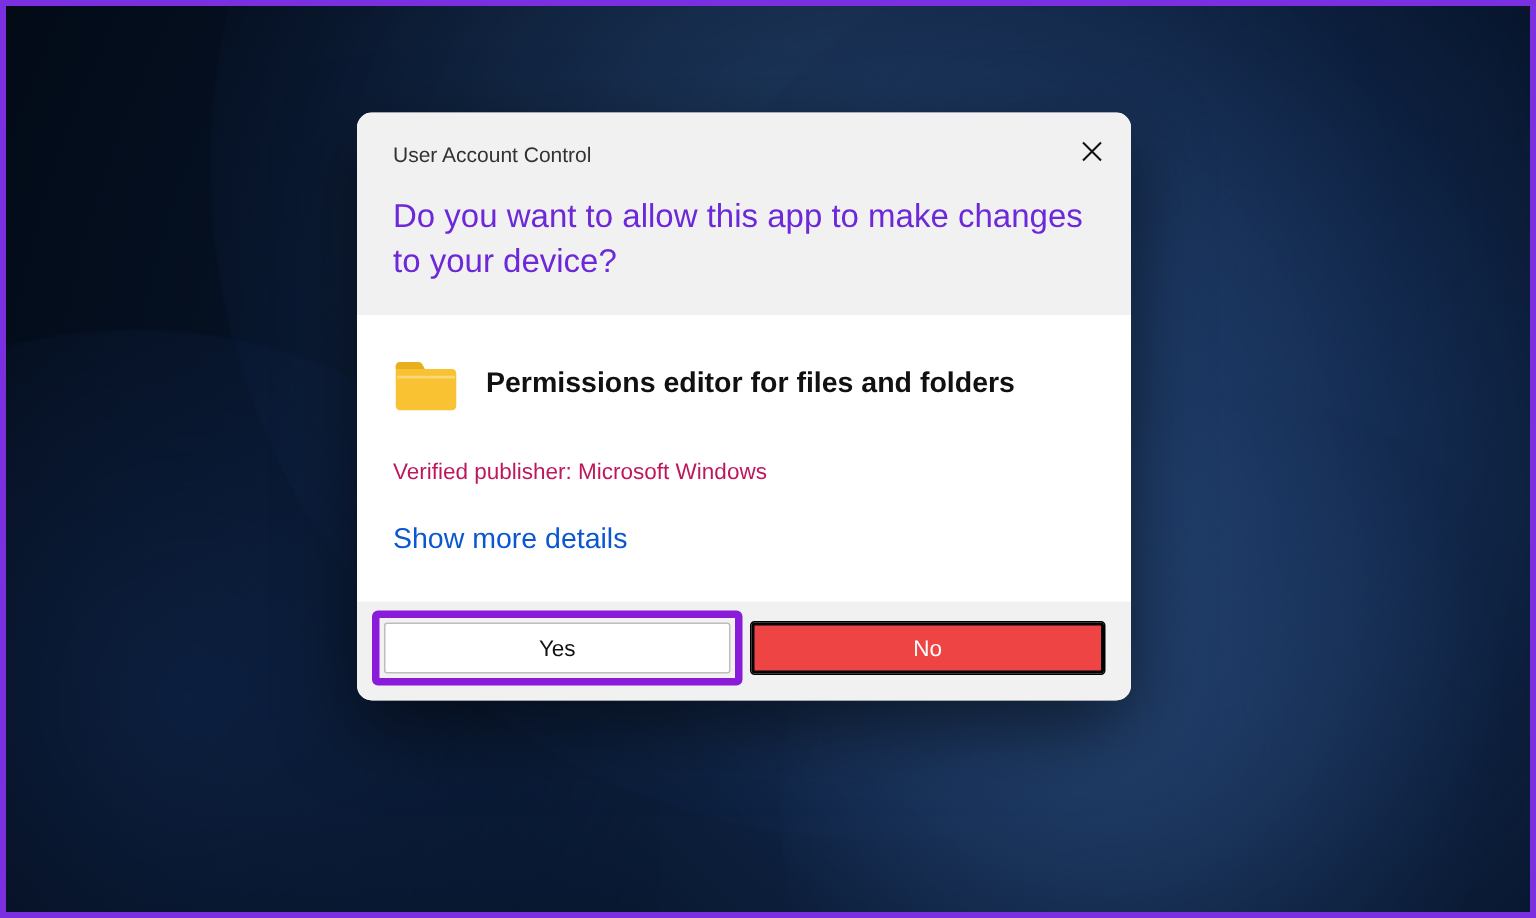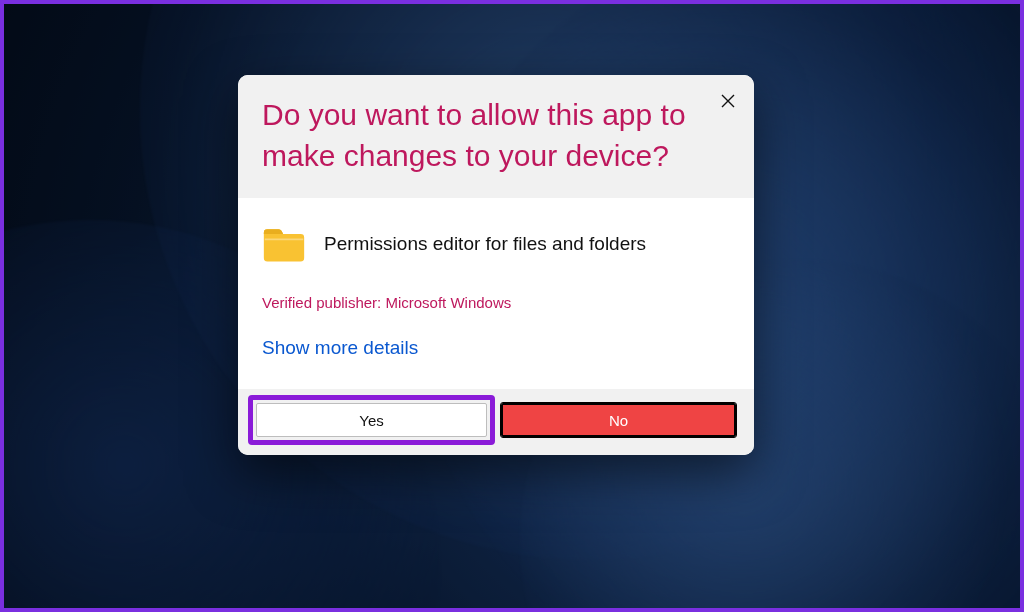--- a/index.html
+++ b/index.html
@@ -44,23 +44,23 @@
       background: #f1f1f1;
       padding: 20px 24px 22px 24px;
       position: relative;
     }
     .uac-title {
       font-size: 14px;
       color: #333;
       margin-bottom: 18px;
     }
     .uac-question {
-      font-size: 30px;
+      font-size: 22px;
       line-height: 1.35;
-      color: #be185d;
+      color: #6d28d9;
       font-weight: 400;
     }
     .close-btn {
       position: absolute;
       top: 12px; right: 12px;
       width: 28px; height: 28px;
       display: flex; align-items: center; justify-content: center;
       color: #111;
       cursor: pointer;
       border-radius: 4px;
@@ -71,21 +71,21 @@
       background: #ffffff;
       padding: 26px 24px 10px 24px;
     }
     .app-row {
       display: flex;
       align-items: center;
       gap: 18px;
       margin-bottom: 30px;
     }
     .folder-icon { width: 44px; height: 40px; flex: 0 0 auto; }
-    .app-name { font-size: 19px; color: #111; }
+    .app-name { font-size: 19px; color: #111; font-weight: bold; }
     .publisher { font-size: 15px; color: #be185d; margin-bottom: 26px; }
     .more-link { font-size: 19px; color: #0a58d0; cursor: pointer; display: inline-block; margin-bottom: 20px; }
 
     .dialog-footer {
       background: #f1f1f1;
       padding: 14px 18px 18px 18px;
       display: flex;
       gap: 14px;
     }
     .btn {
@@ -129,20 +129,21 @@
 
 <div class="dim"></div>
 
 <div class="dialog">
   <div class="dialog-header">
     <div class="close-btn">
       <svg width="14" height="14" viewBox="0 0 14 14" fill="none">
           <path d="M1 1 L13 13 M13 1 L1 13"></path>
         </svg>
     </div>
+    <div class="uac-title">User Account Control</div>
     <div class="uac-question">Do you want to allow this app to make changes to your device?</div>
   </div>
 
   <div class="dialog-body">
     <div class="app-row">
       <svg class="folder-icon" viewBox="0 0 48 42">
         <path d="M2 9 C2 6 3 5 6 5 L18 5 C20 5 21 6 22 8 L23 10 L42 10 C45 10 46 11 46 14 L46 36 C46 39 45 40 42 40 L6 40 C3 40 2 39 2 36 Z" fill="#f9c232"></path>
         <path d="M2 9 C2 6 3 5 6 5 L18 5 C20 5 21 6 22 8 L23 10 L2 10 Z" fill="#e9ae1e"></path>
         <path d="M3 15 L45 15 L45 17 L3 17 Z" fill="#ffffff" opacity="0.35"></path>
       </svg>

